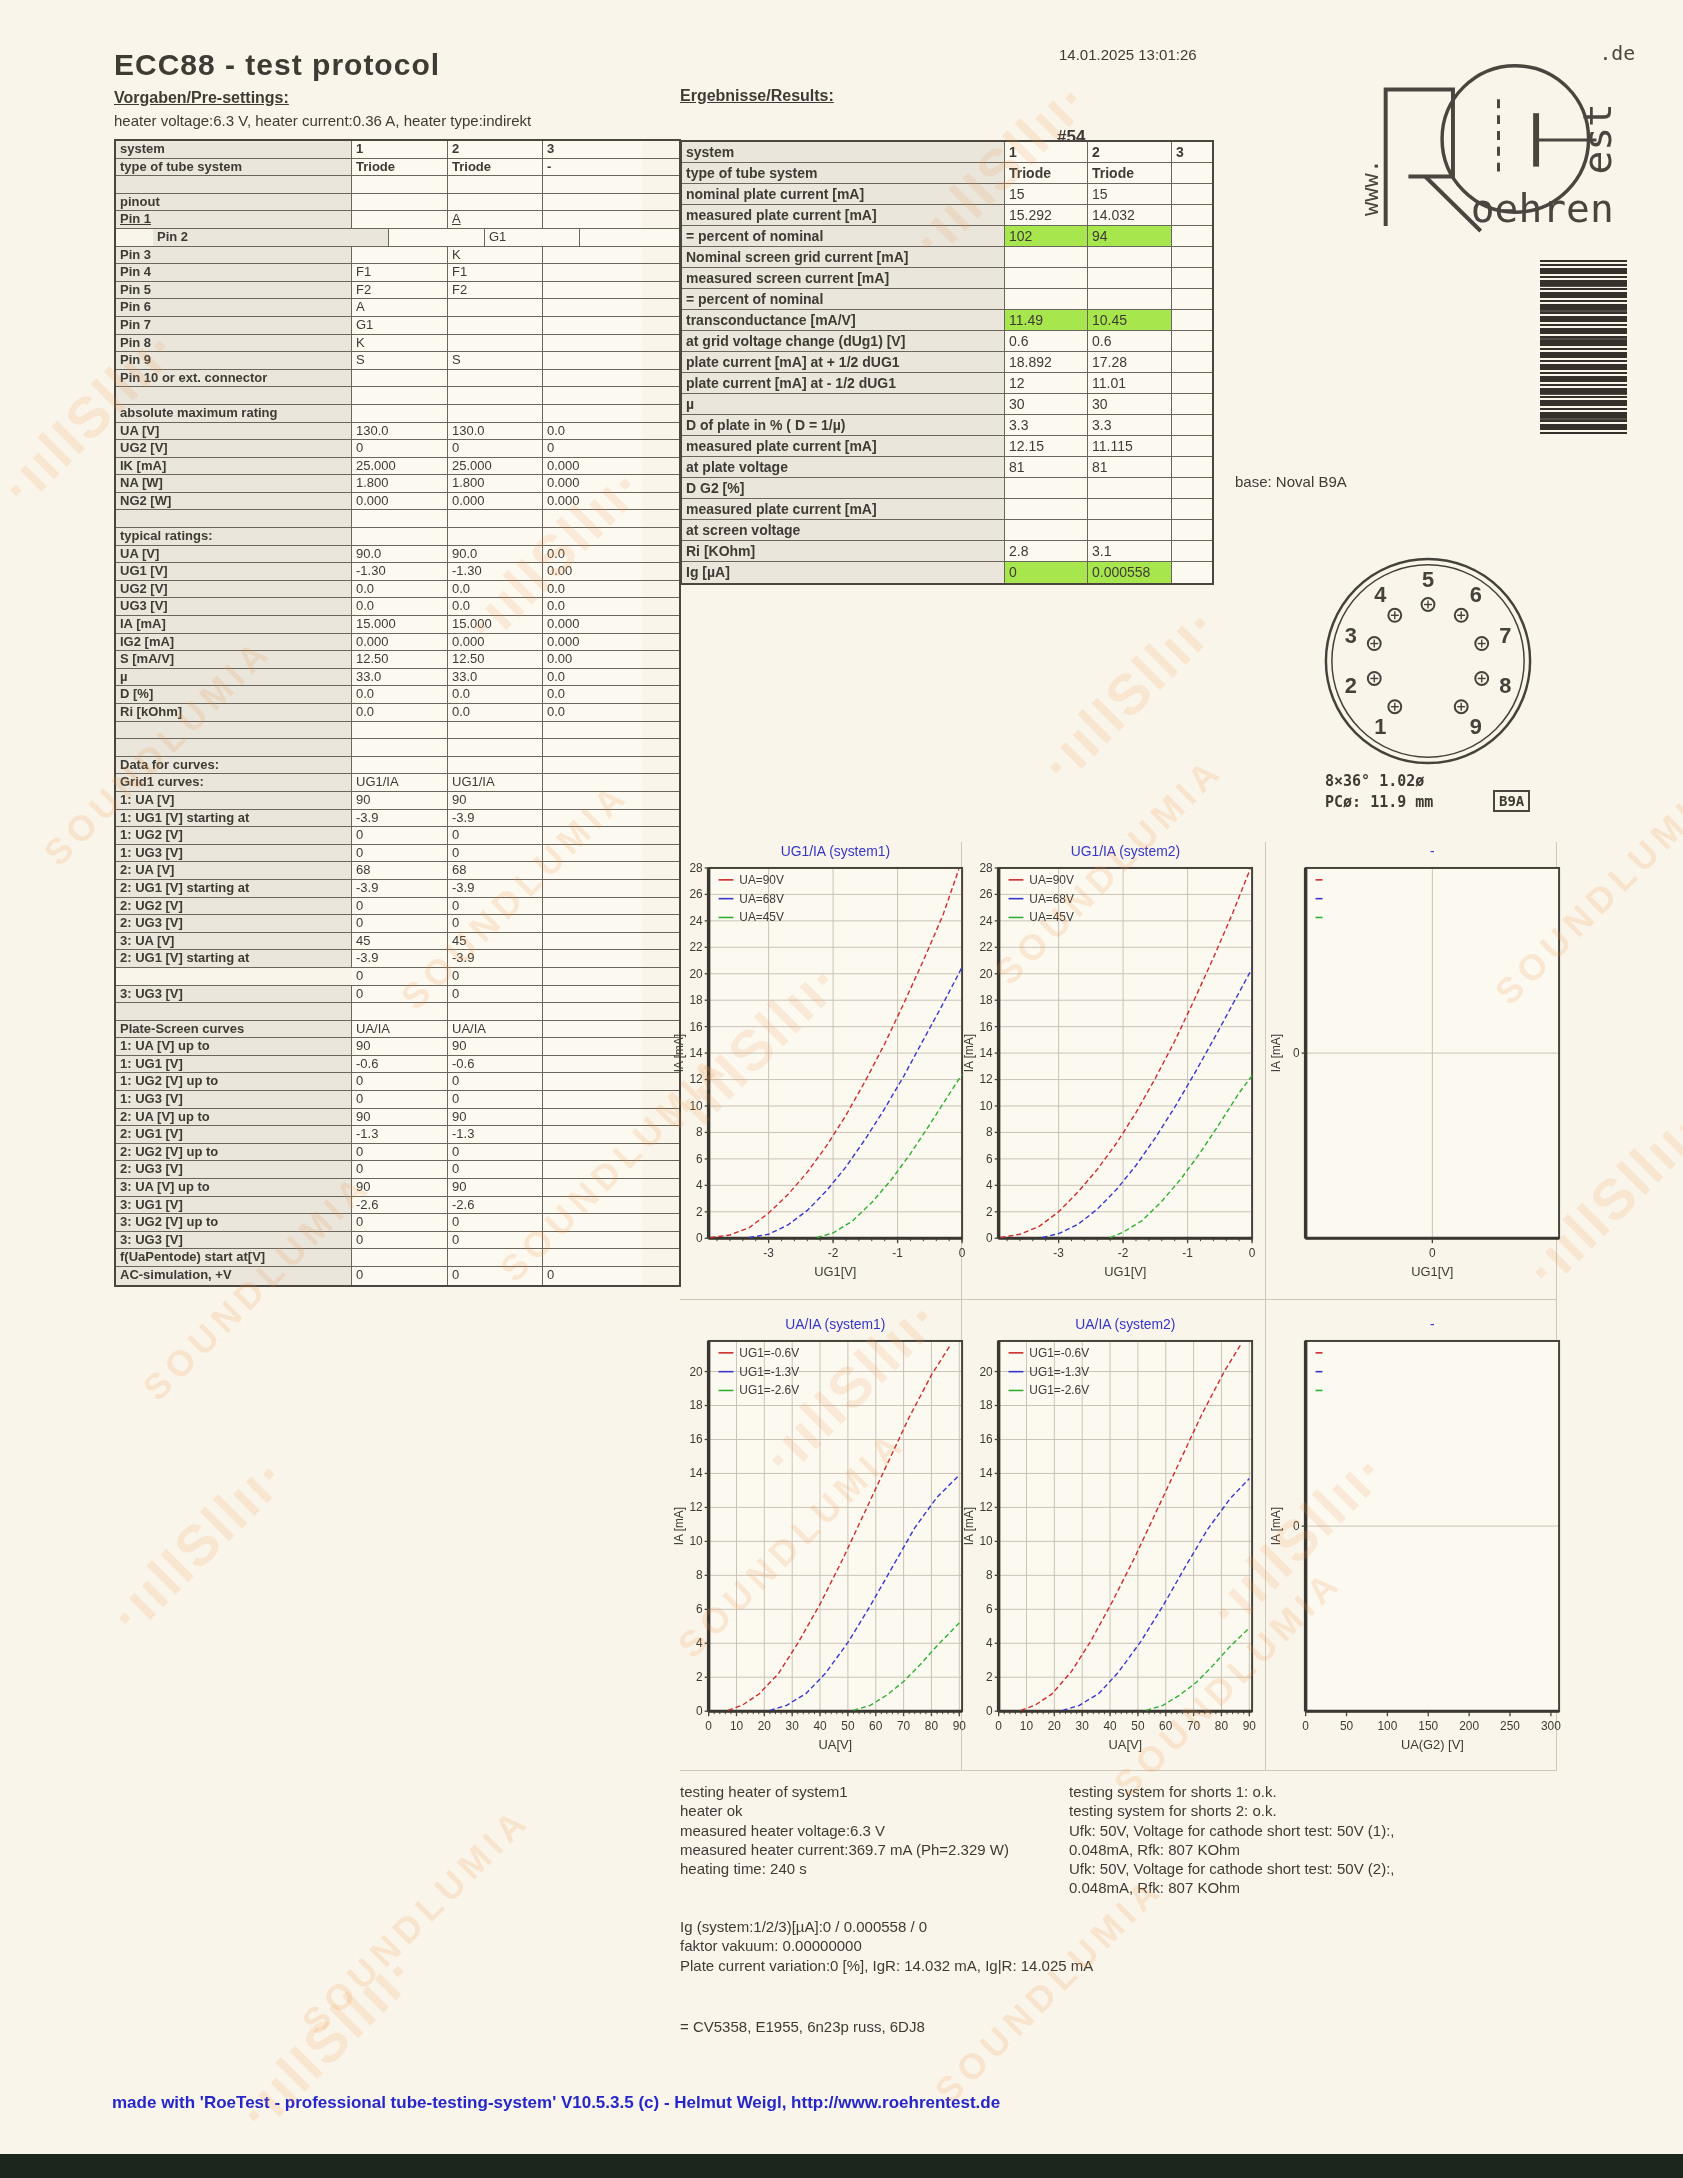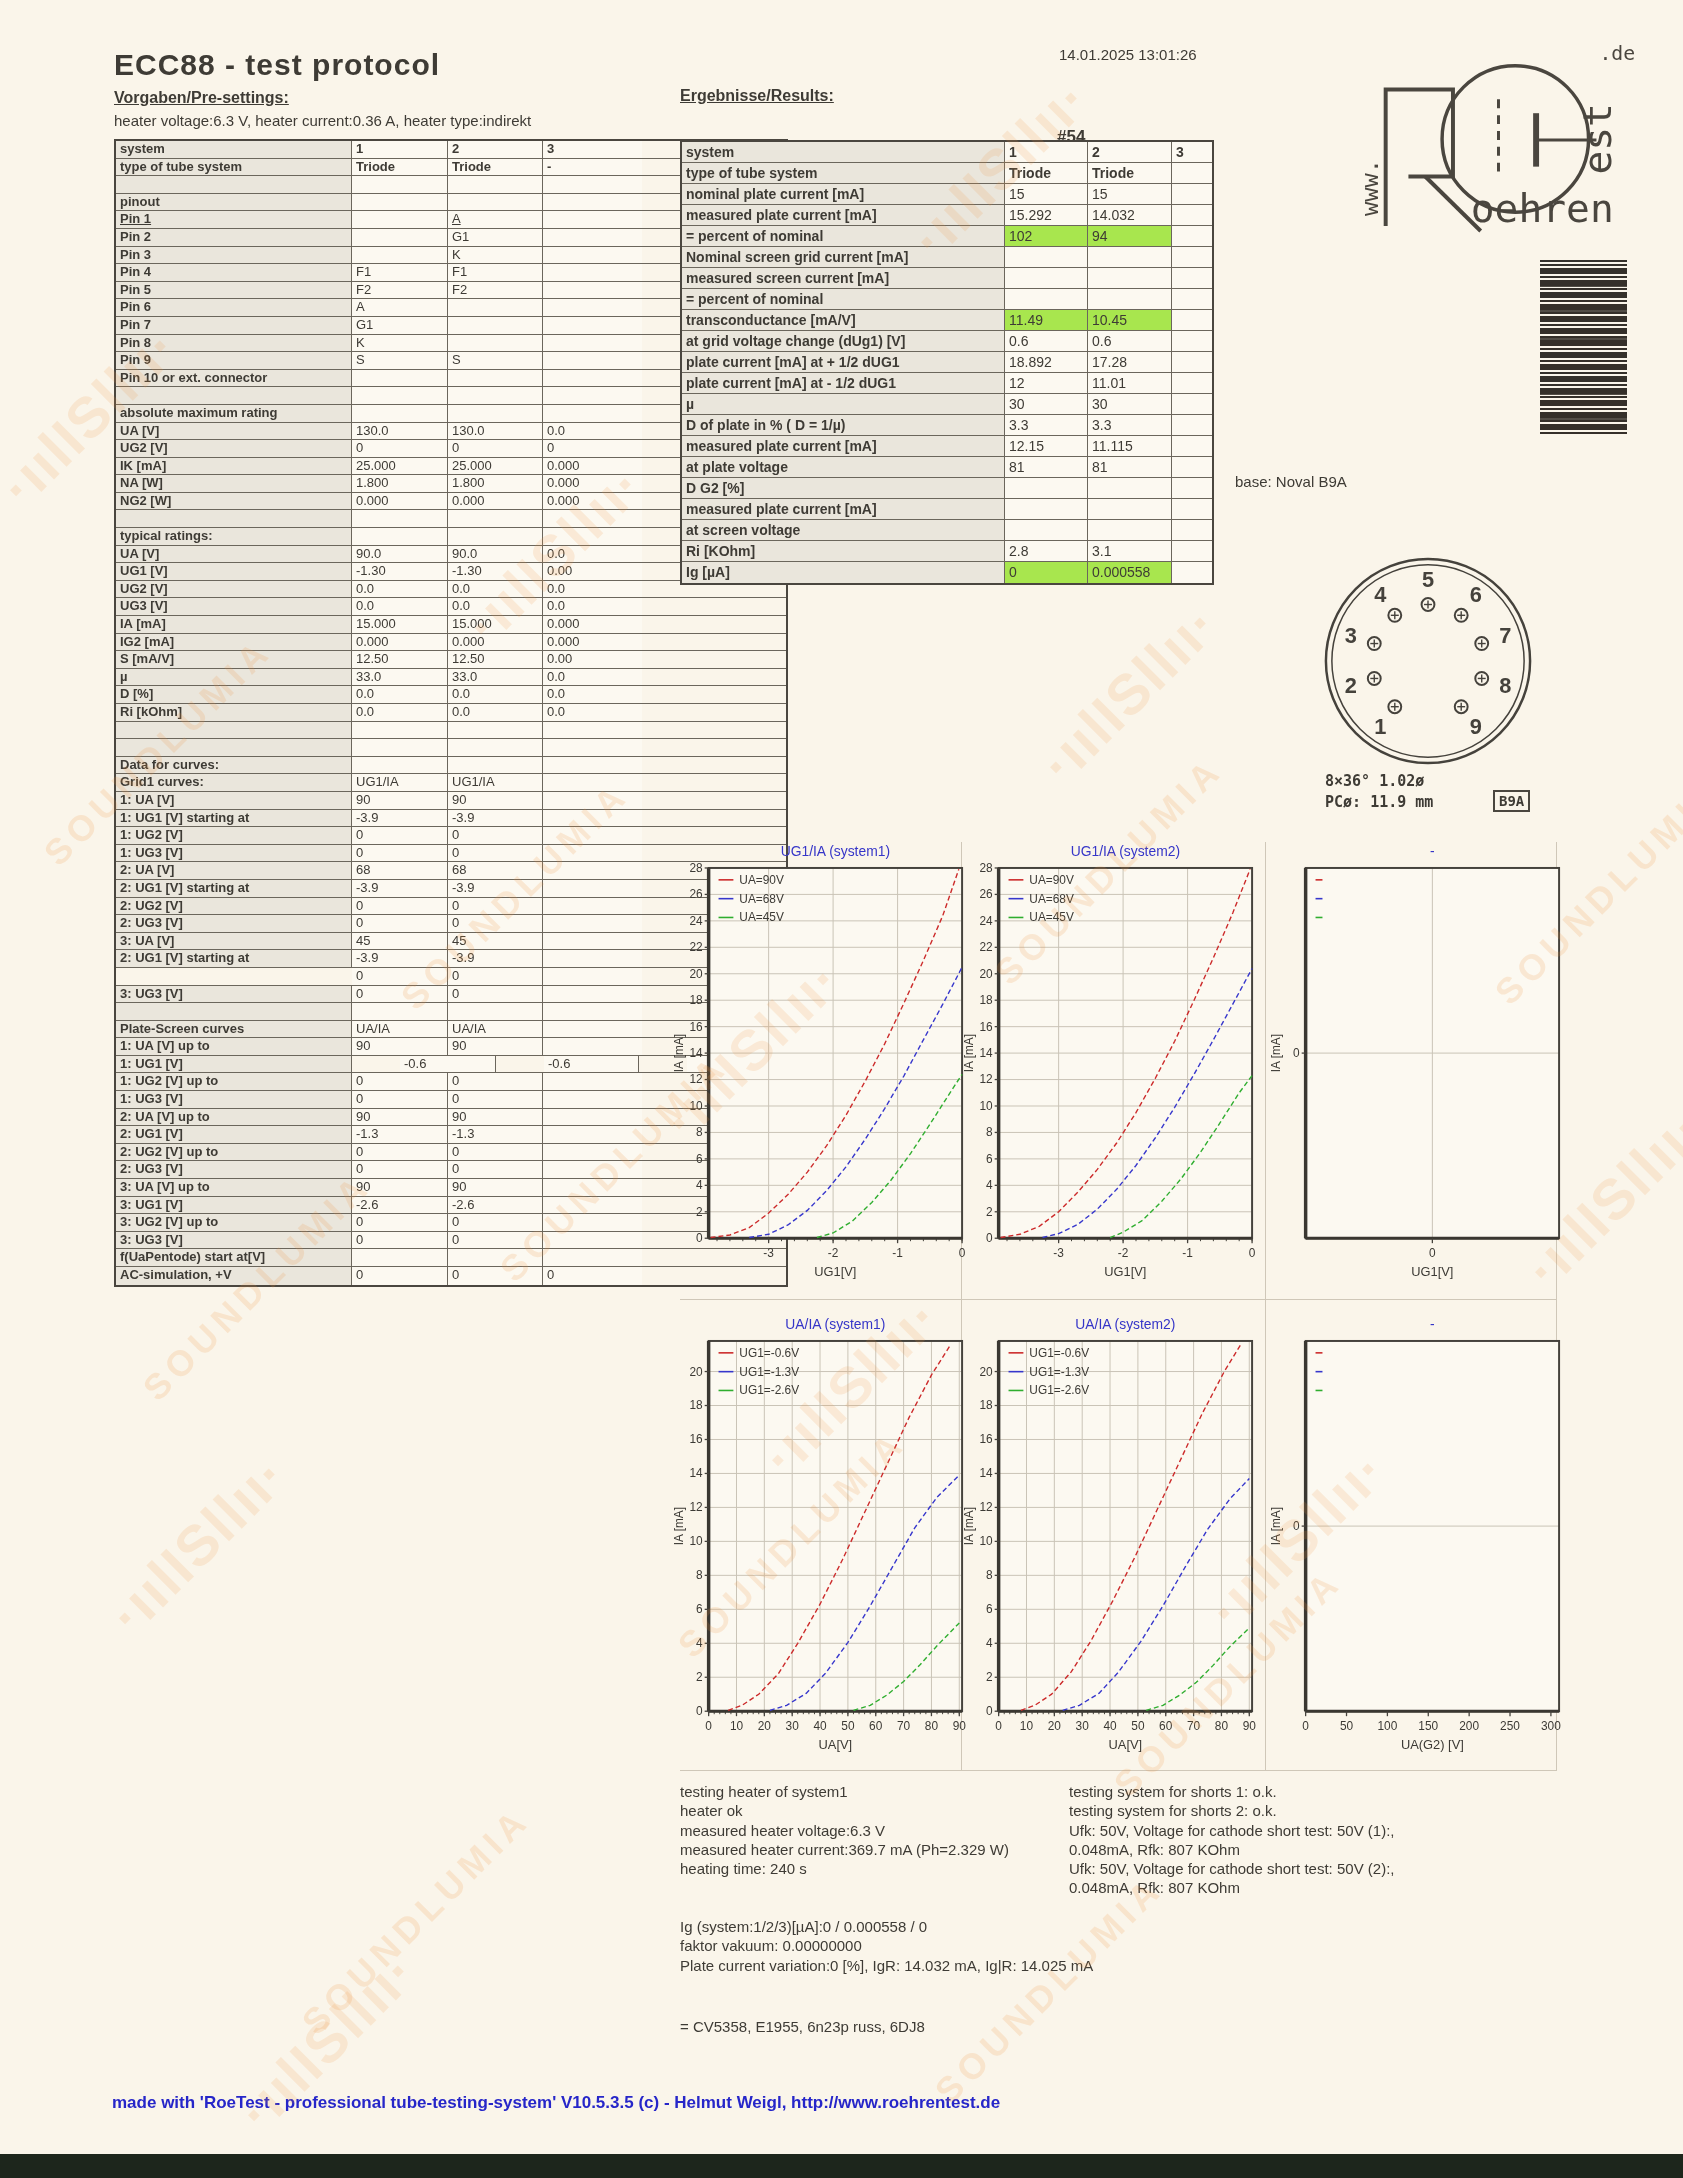--- a/index.html
+++ b/index.html
@@ -102,21 +102,21 @@
         <div class="tcell val" style="width: 96px; line-height: 16.6px;"></div>
         <div class="tcell val" style="width: 95px; line-height: 16.6px;"></div>
         <div class="tcell val" style="width: 99px; line-height: 16.6px;"></div>
       </div>
       <div class="trow" style="height: 17.6px; text-decoration: underline;">
         <div class="tcell lbl" style="width: 236px; line-height: 16.6px;">Pin 1</div>
         <div class="tcell val" style="width: 96px; line-height: 16.6px;"></div>
         <div class="tcell val" style="width: 95px; line-height: 16.6px;">A</div>
         <div class="tcell val" style="width: 99px; line-height: 16.6px;"></div>
       </div>
-      <div class="trow" style="height: 17.6px;">
+      <div class="trow" style="height: 17.6px; padding-left: 37px;">
         <div class="tcell lbl" style="width: 236px; line-height: 16.6px;">Pin 2</div>
         <div class="tcell val" style="width: 96px; line-height: 16.6px;"></div>
         <div class="tcell val" style="width: 95px; line-height: 16.6px;">G1</div>
         <div class="tcell val" style="width: 99px; line-height: 16.6px;"></div>
       </div>
       <div class="trow" style="height: 17.6px;">
         <div class="tcell lbl" style="width: 236px; line-height: 16.6px;">Pin 3</div>
         <div class="tcell val" style="width: 96px; line-height: 16.6px;"></div>
         <div class="tcell val" style="width: 95px; line-height: 16.6px;">K</div>
         <div class="tcell val" style="width: 99px; line-height: 16.6px;"></div>
@@ -384,21 +384,21 @@
         <div class="tcell val" style="width: 96px; line-height: 16.6px;">UA/IA</div>
         <div class="tcell val" style="width: 95px; line-height: 16.6px;">UA/IA</div>
         <div class="tcell val" style="width: 99px; line-height: 16.6px;"></div>
       </div>
       <div class="trow" style="height: 17.6px;">
         <div class="tcell lbl" style="width: 236px; line-height: 16.6px;">1: UA [V] up to</div>
         <div class="tcell val" style="width: 96px; line-height: 16.6px;">90</div>
         <div class="tcell val" style="width: 95px; line-height: 16.6px;">90</div>
         <div class="tcell val" style="width: 99px; line-height: 16.6px;"></div>
       </div>
-      <div class="trow" style="height: 17.6px; gap: 48px;">
+      <div class="trow" style="height: 17.6px;">
         <div class="tcell lbl" style="width: 236px; line-height: 16.6px;">1: UG1 [V]</div>
         <div class="tcell val" style="width: 96px; line-height: 16.6px;">-0.6</div>
         <div class="tcell val" style="width: 95px; line-height: 16.6px;">-0.6</div>
         <div class="tcell val" style="width: 99px; line-height: 16.6px;"></div>
       </div>
       <div class="trow" style="height: 17.6px;">
         <div class="tcell lbl" style="width: 236px; line-height: 16.6px;">1: UG2 [V] up to</div>
         <div class="tcell val" style="width: 96px; line-height: 16.6px;">0</div>
         <div class="tcell val" style="width: 95px; line-height: 16.6px;">0</div>
         <div class="tcell val" style="width: 99px; line-height: 16.6px;"></div>

